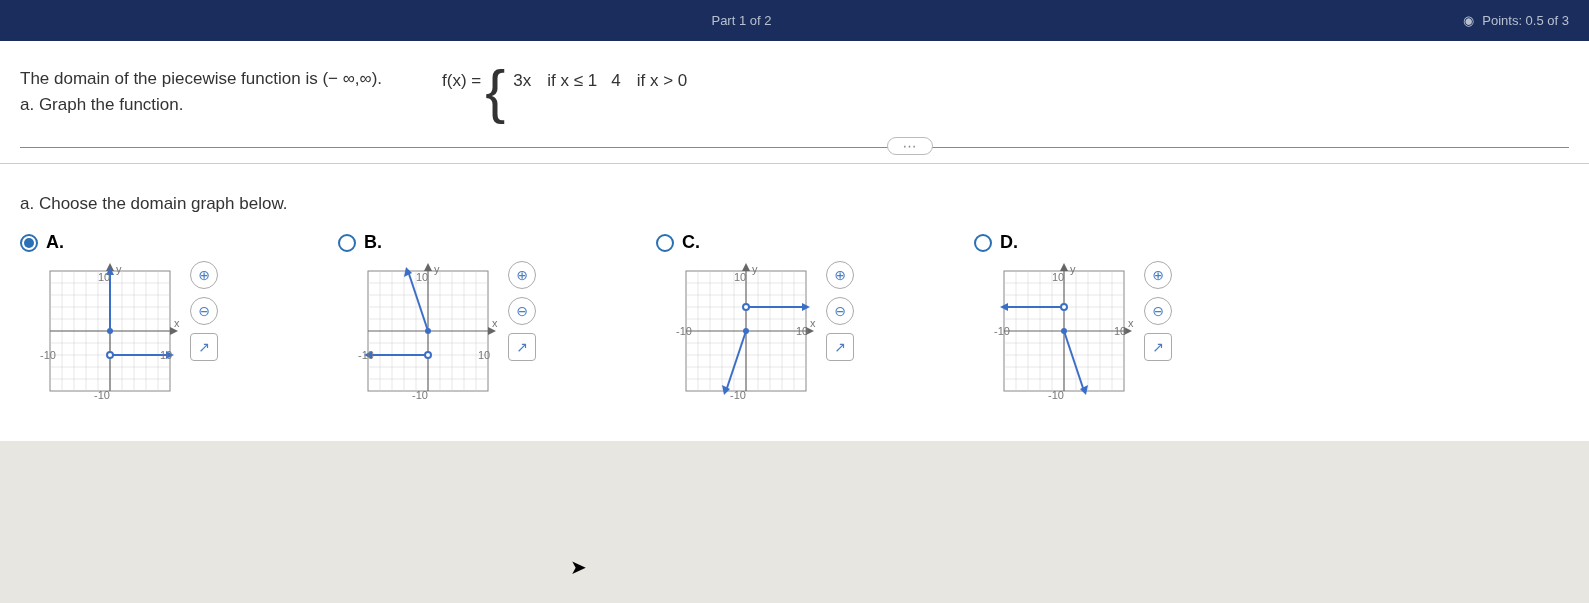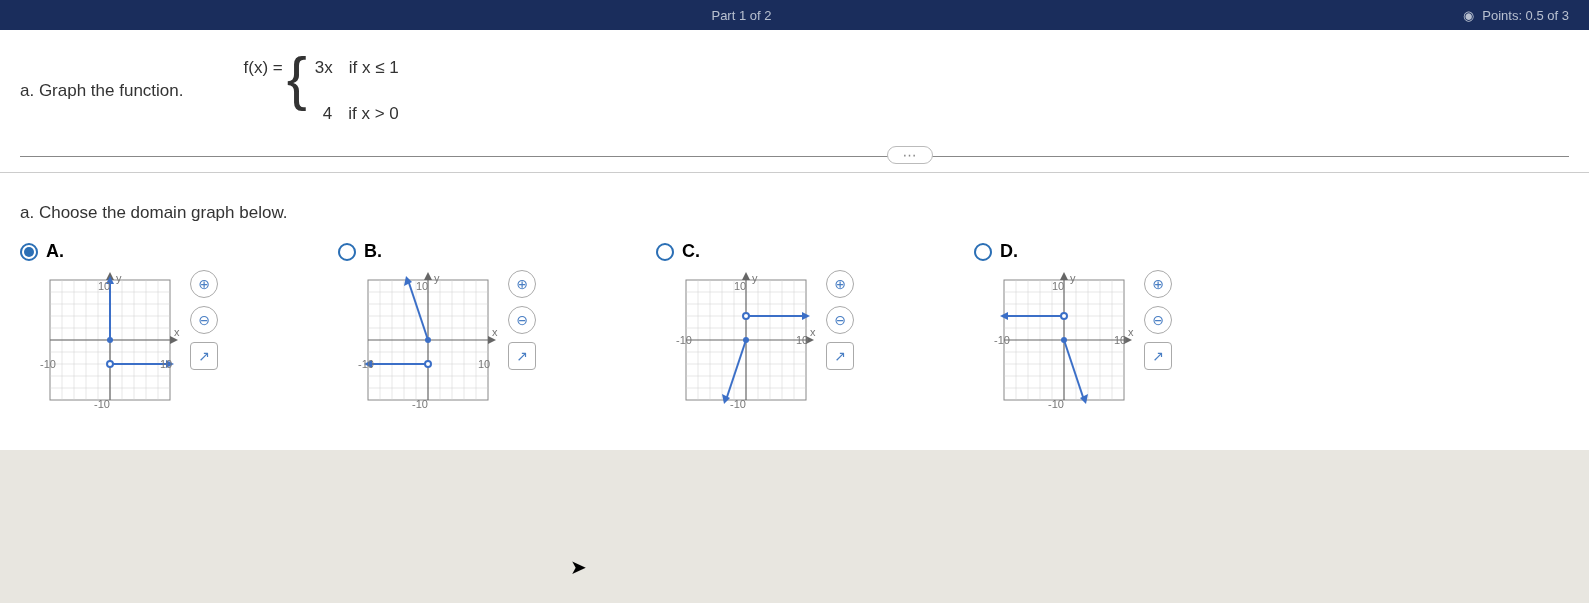--- a/index.html
+++ b/index.html
@@ -5,21 +5,21 @@
     * { margin: 0; padding: 0; box-sizing: border-box; }
     body {
       font-family: Arial, sans-serif;
       background: #e8e6e0;
       width: 1589px;
       height: 603px;
       overflow: hidden;
     }
     .top-bar {
       background: #1a2d5c;
-      height: 30px;
+      height: 41px;
       display: flex;
       align-items: center;
       justify-content: space-between;
       padding: 0 20px;
       color: #b8c0d0;
       font-size: 13px;
     }
     .top-bar-center { text-align: center; flex: 1; }
     .top-bar-right { display: flex; align-items: center; gap: 8px; }
     .question-area {
@@ -40,21 +40,21 @@
       display: flex;
       align-items: flex-start;
       font-size: 17px;
     }
     .brace {
       font-size: 60px;
       line-height: 0.8;
       margin: 0 8px 0 4px;
       font-weight: 100;
     }
-    .cases { display: flex; flex-direction: column; gap: 20px; }
+    .cases { display: flex; flex-direction: row; gap: 6px; }
     .case-line { display: flex; gap: 16px; }
     .divider {
       height: 1px;
       background: #888;
       margin: 30px 0 0 0;
       position: relative;
     }
     .ellipsis {
       position: absolute;
       left: 56%;
@@ -166,20 +166,21 @@
   <div class="top-bar-center">Part 1 of 2</div>
   <div class="top-bar-right">
     <span>◉</span>
     <span>Points: 0.5 of 3</span>
   </div>
 </div>
 
 <div class="question-area">
   <div class="question-text">
     <div class="question-left">
+      <div>The domain of the piecewise function is (− ∞,∞).</div>
       <div>a. Graph the function.</div>
     </div>
     <div class="func-block">
       <span>f(x) =</span>
       <span class="brace">{</span>
       <div class="cases">
         <div class="case-line">
           <span>3x</span>
           <span>if  x ≤ 1</span>
         </div>

